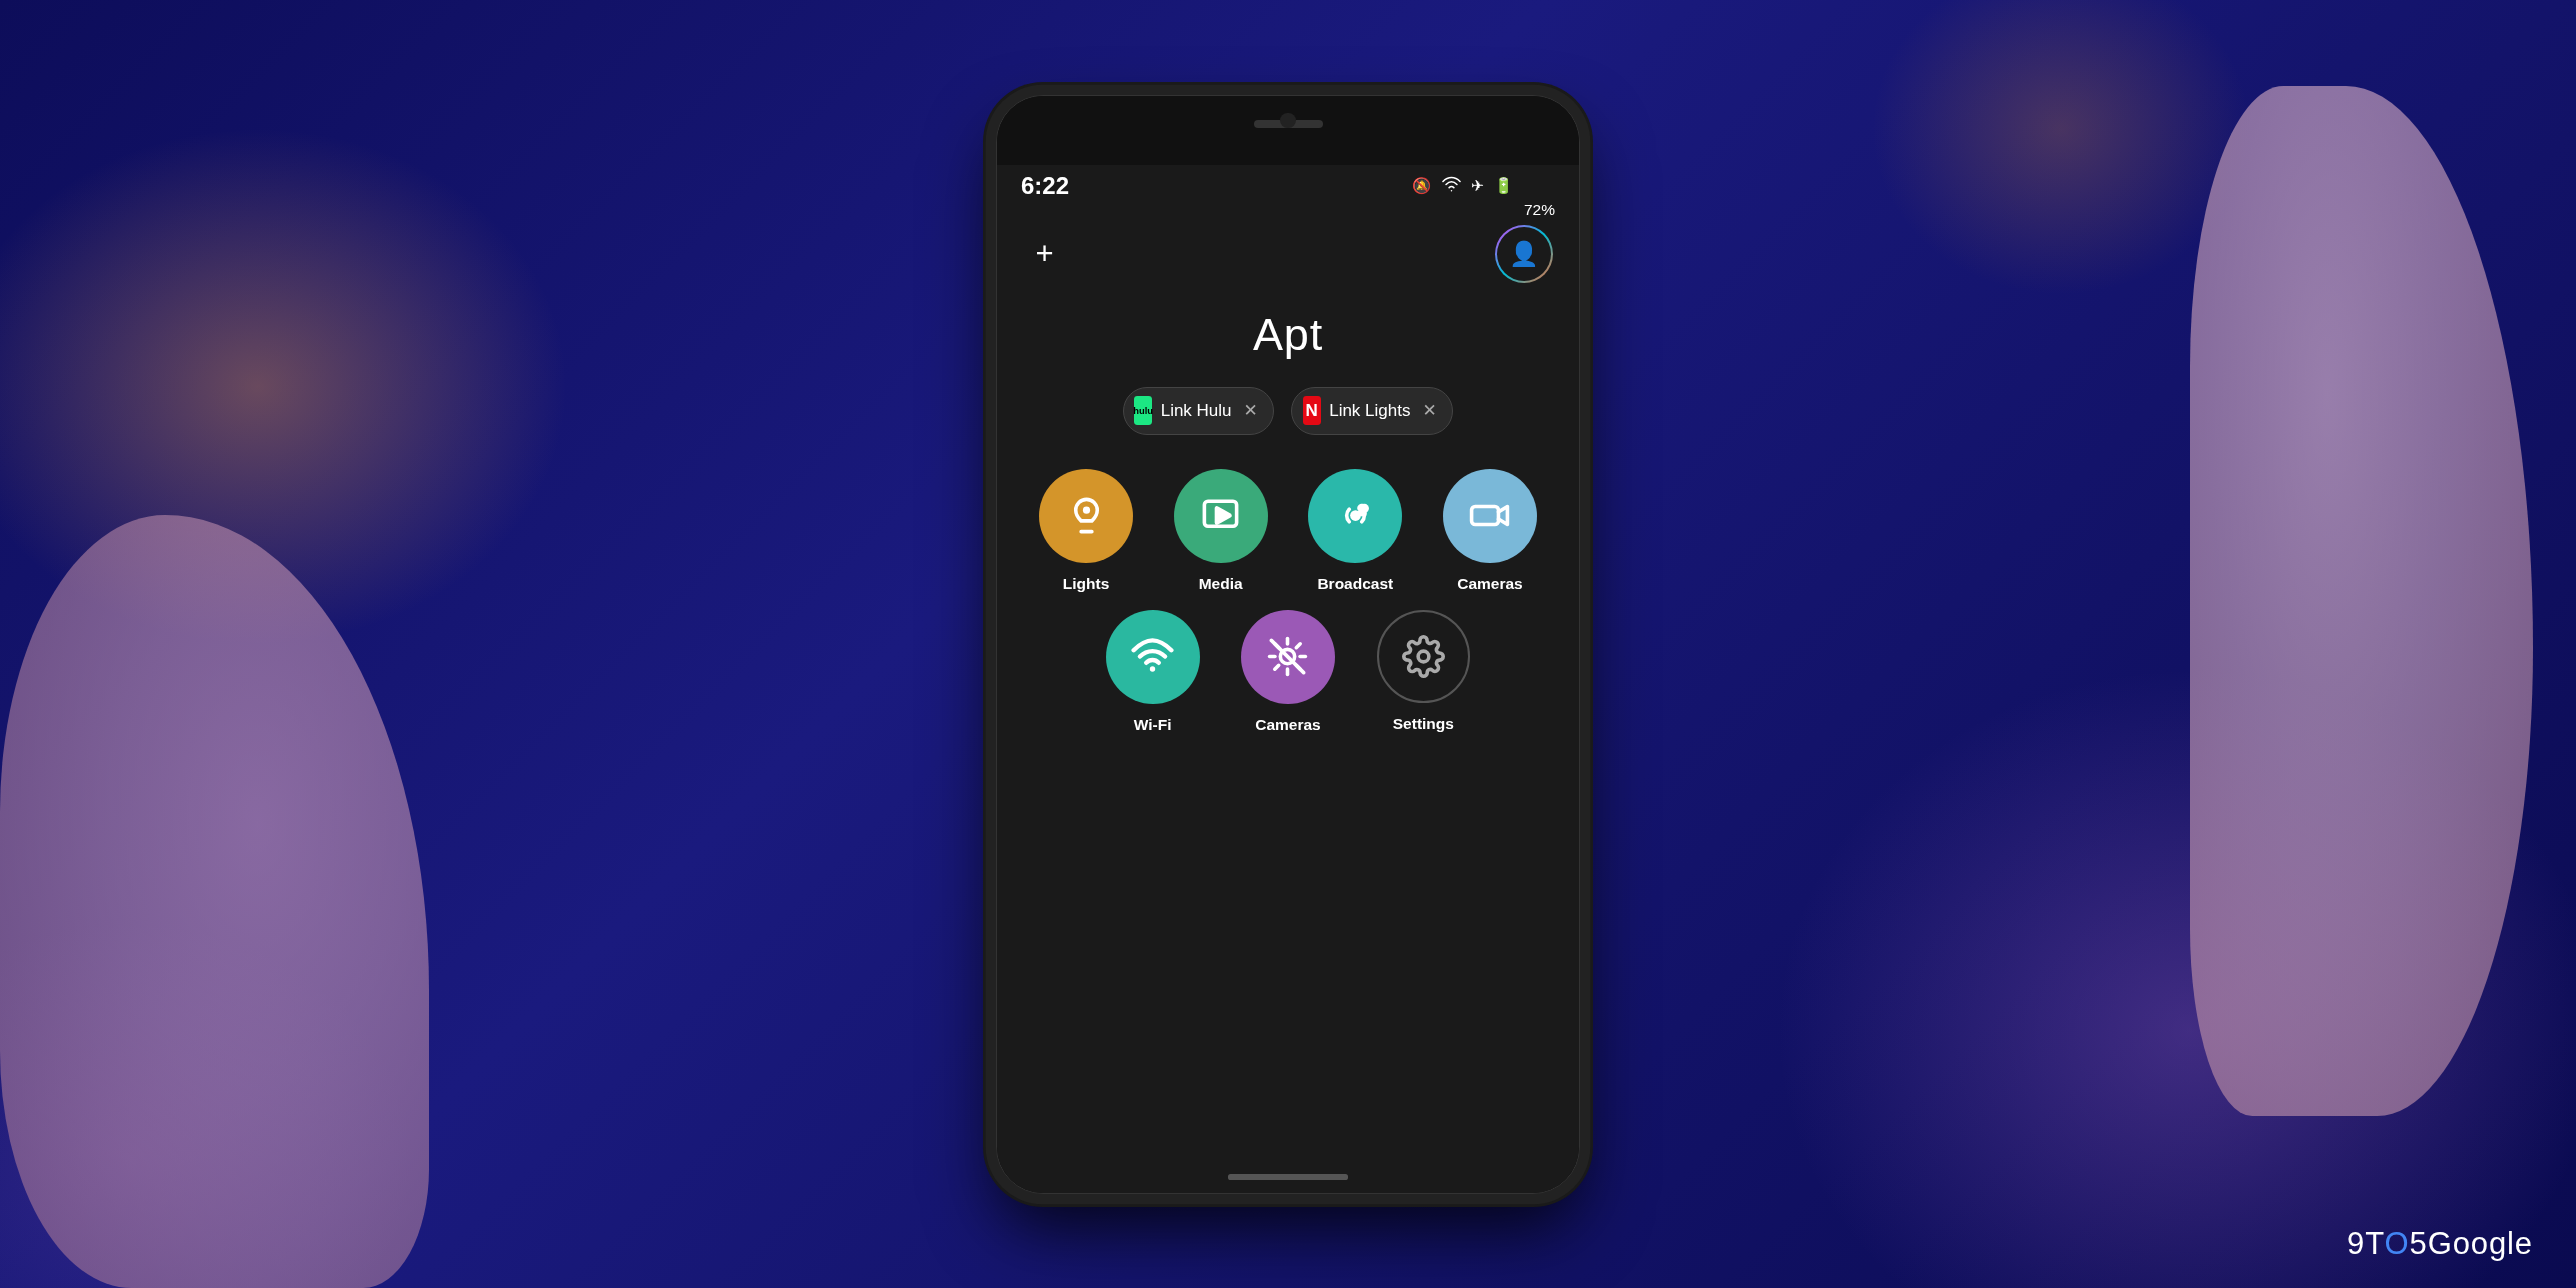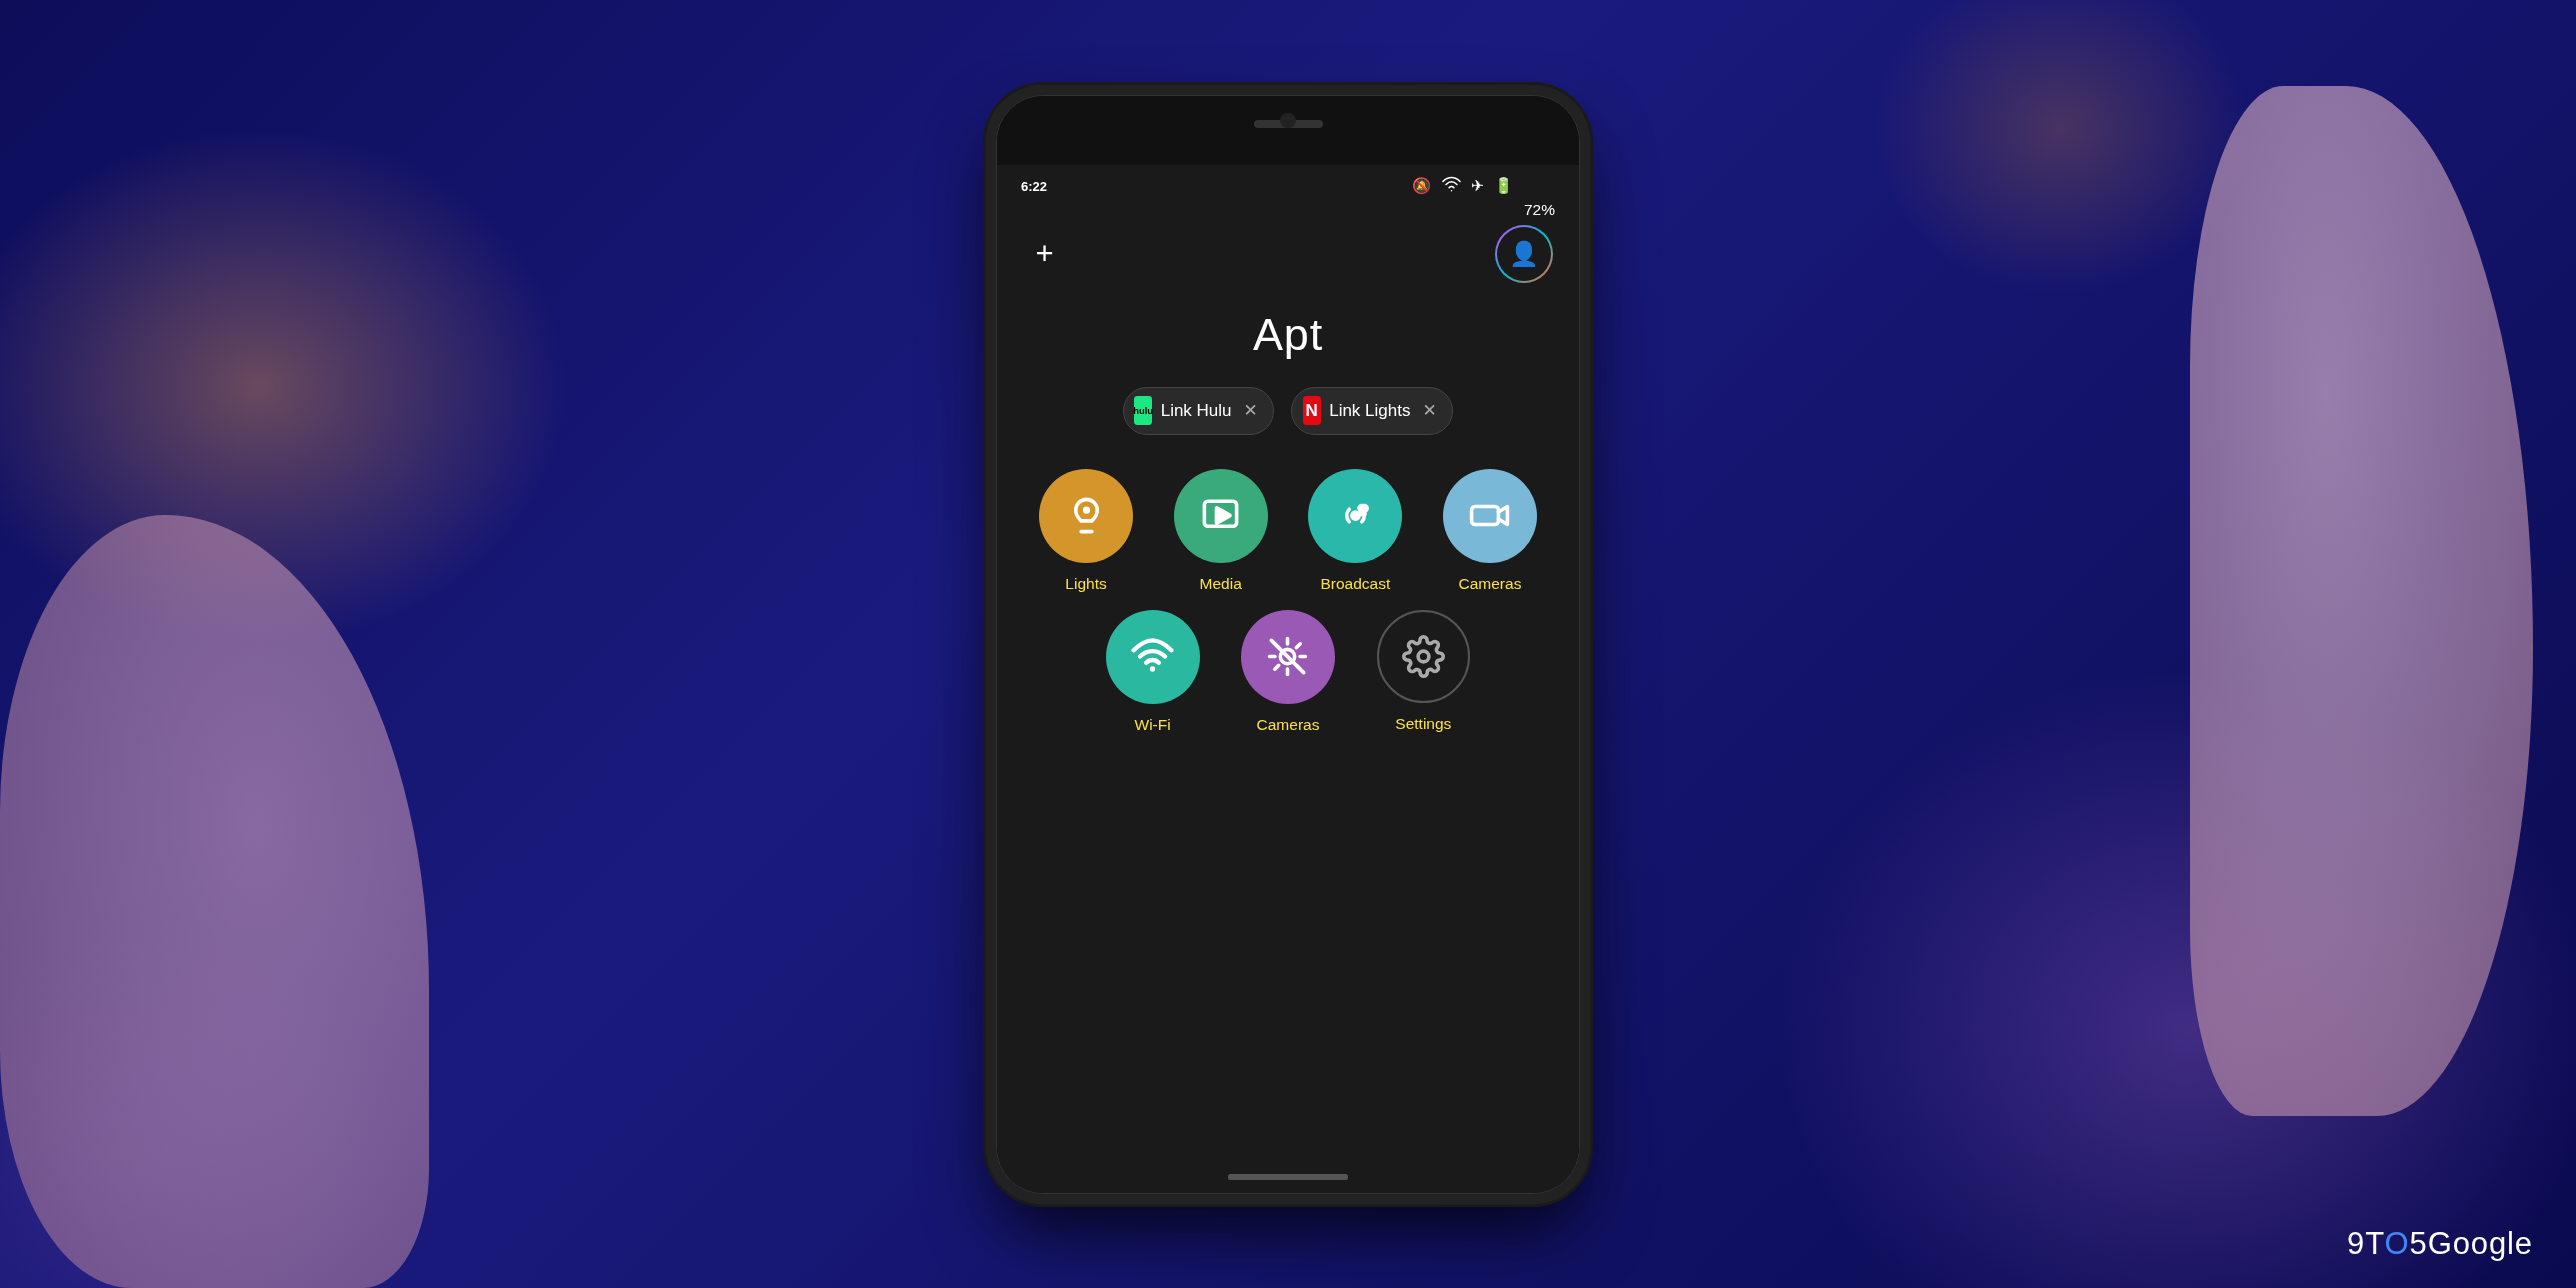--- a/index.html
+++ b/index.html
@@ -111,21 +111,21 @@
       height: 43px;
       padding: 0 24px;
       display: flex;
       align-items: center;
       justify-content: space-between;
       background: transparent;
     }
 
     .status-time {
       color: #fff;
-      font-size: 13px;
+      font-size: 24px;
       font-weight: 600;
     }
 
     .status-icons {
       display: flex;
       align-items: center;
       gap: 10.3px;
     }
 
     .status-icon {
@@ -276,23 +276,24 @@
       width: 94px;
       height: 94px;
       border-radius: 50%;
       display: flex;
       align-items: center;
       justify-content: center;
       font-size: 38px;
     }
 
     .icon-label {
-      color: #fde047;
+      color: #ffffff;
       font-size: 15.5px;
       text-align: right;
+      font-weight: bold;
     }
 
     .lights-circle { background: #d4952a; }
     .media-circle { background: #3aaa7a; }
     .broadcast-circle { background: #2ab8aa; }
     .cameras-circle { background: #7ab8d8; }
     .wifi-circle { background: #2ab8a0; }
     .routines-circle { background: #9b59b6; }
     .settings-circle {
       background: transparent;

